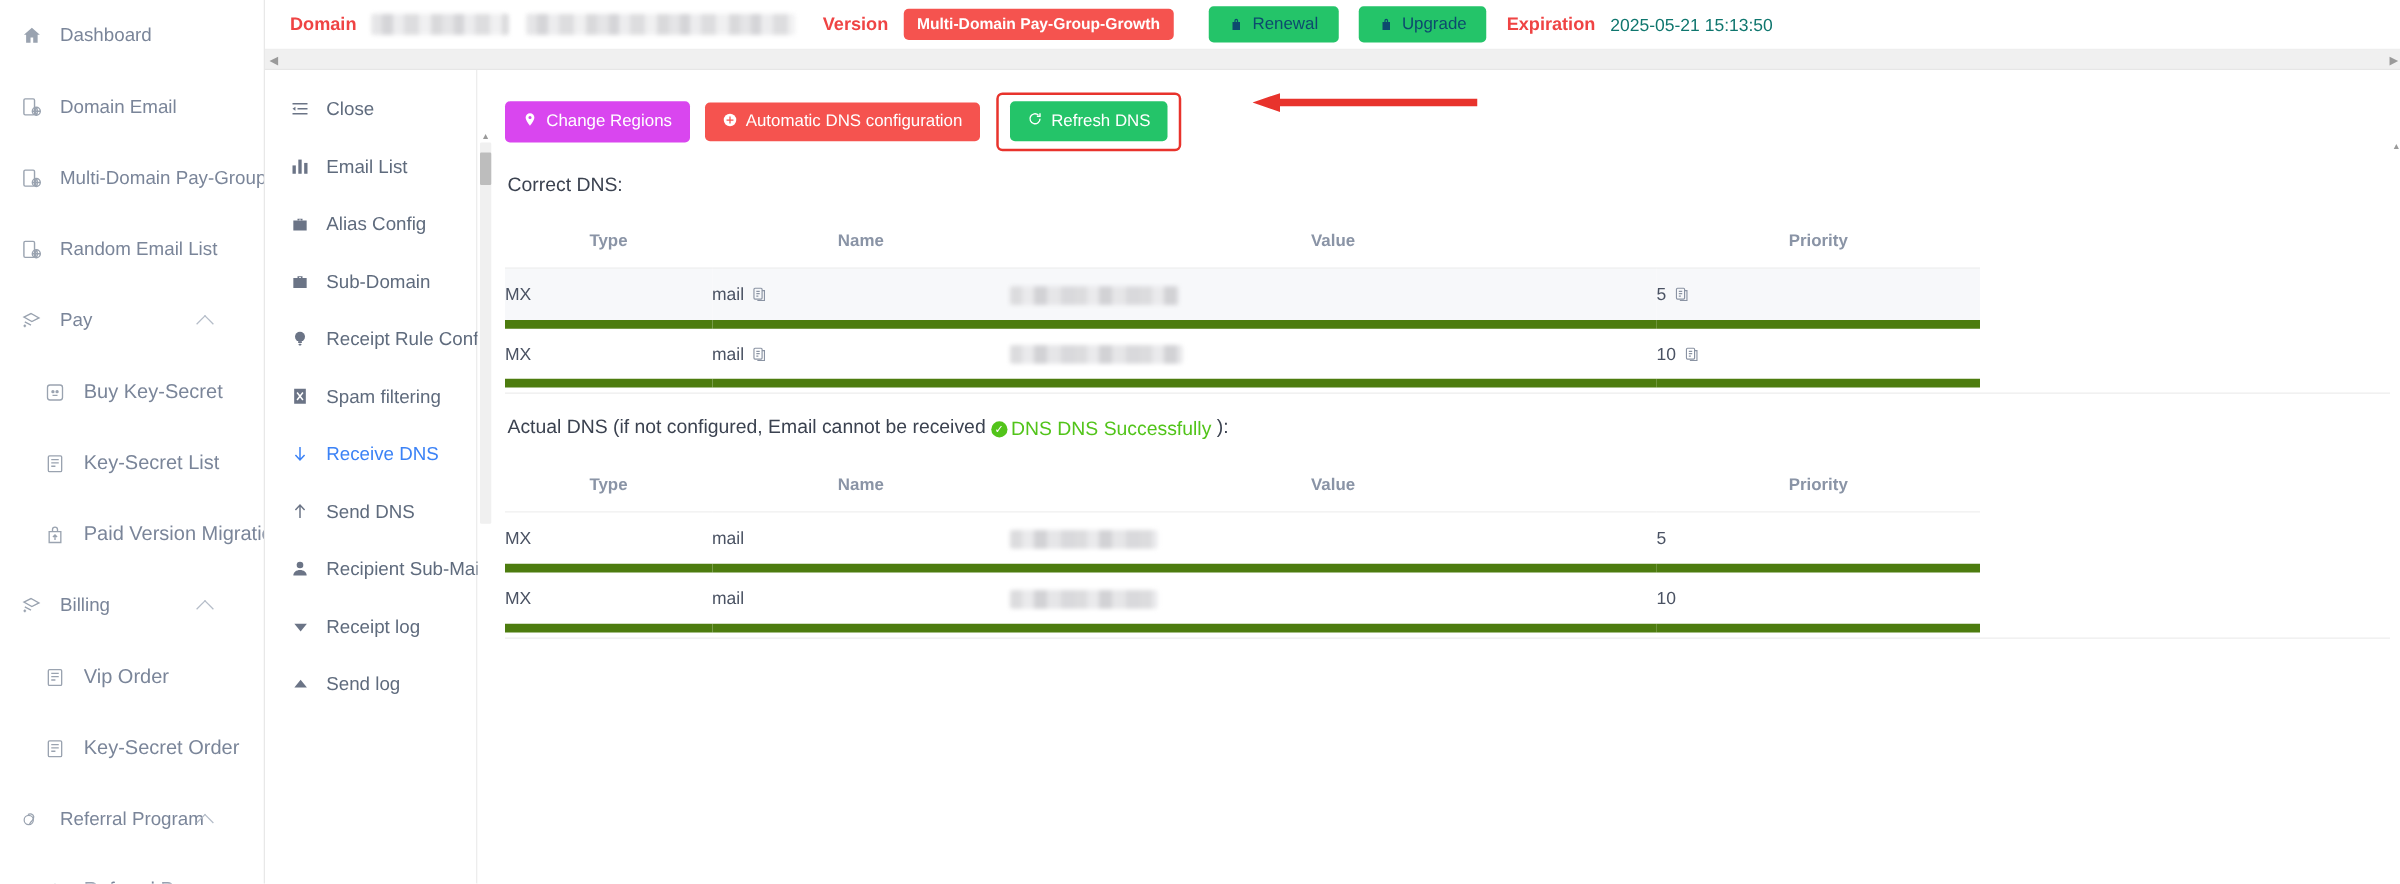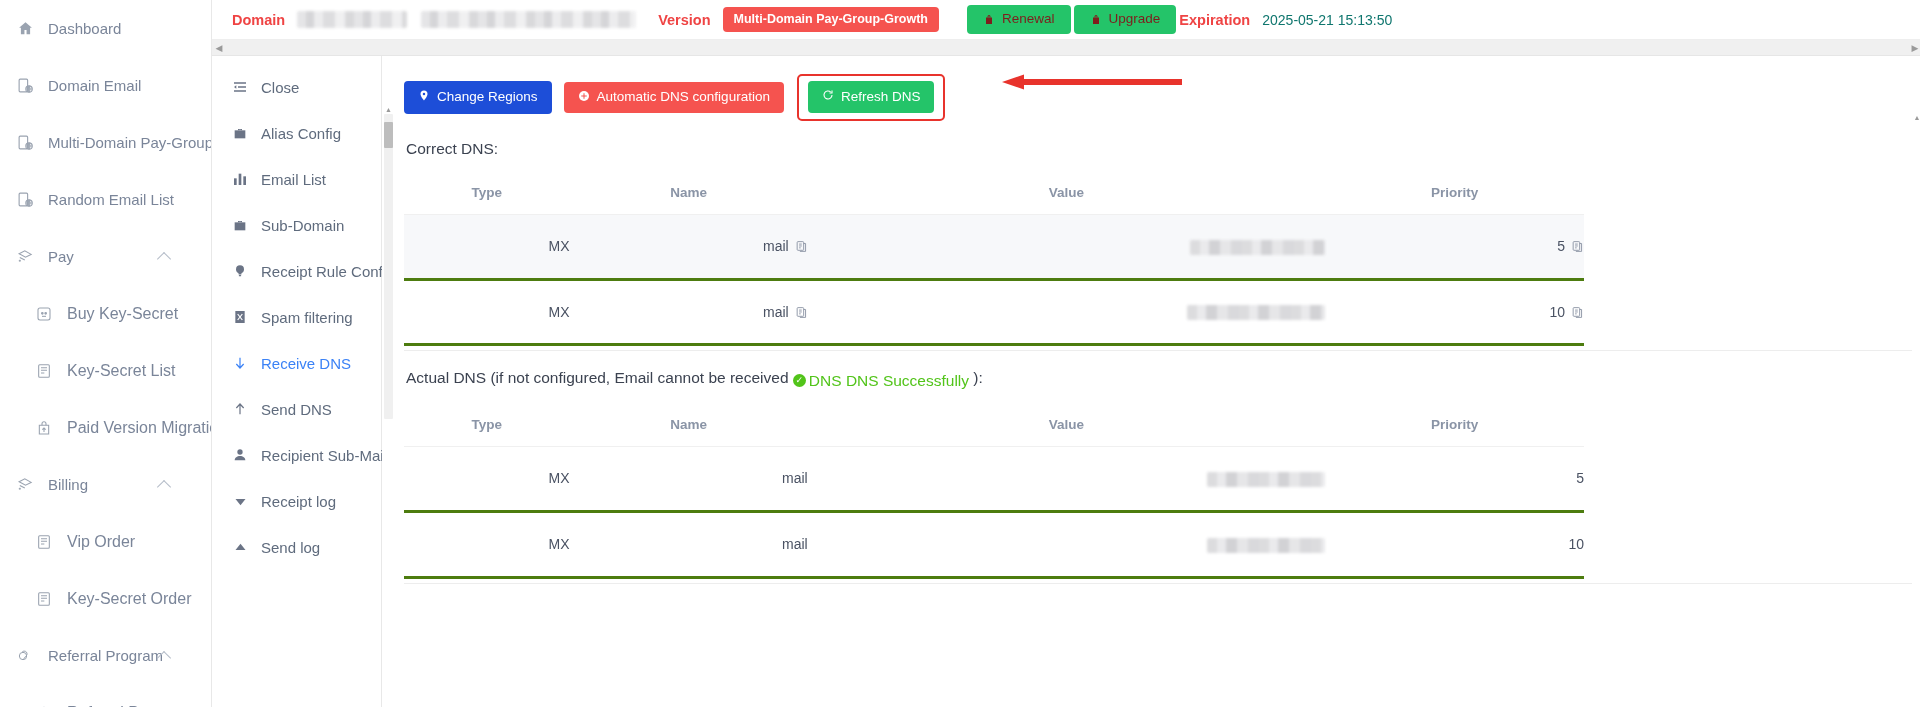--- a/index.html
+++ b/index.html
@@ -85,25 +85,25 @@
   .badge-ver {
     background: #f5534f; color: #fff;
     font-size: 12.5px; font-weight: bold;
     border-radius: 4px;
     padding: 6px 11px;
     white-space: nowrap;
     margin-right: 28px;
     line-height: 1;
   }
   .btn-green {
-    background: #24c469; color: #7f1d1d;
+    background: #24c469; color: #0c4a6e;
     font-size: 13.5px;
     border: none; border-radius: 4px;
     padding: 7px 16px;
-    margin-right: 3px;
+    margin-right: 16px;
     display: inline-flex; align-items: center; gap: 7px;
     cursor: pointer; line-height: 1.1;
     white-space: nowrap;
   }
   .btn-green svg { display:block; }
   .exp-val { font-size: 14px; color: #0f766e; white-space: nowrap; }
 
   
   .hstrip {
     height: 16px; min-height: 16px;
@@ -176,21 +176,21 @@
   .toolbar { display: flex; align-items: center; gap: 0; margin-bottom: 19px; }
   .tb-btn {
     border: none; border-radius: 4px;
     font-size: 13.5px;
     color: #fff;
     padding: 8px 14px;
     display: inline-flex; align-items: center; gap: 7px;
     cursor: pointer; line-height: 1.1;
     white-space: nowrap;
   }
-  .tb-btn.blue { background: #1d4ed8; margin-right: 12px; }
+  .tb-btn.blue { background: #d946ef; margin-right: 12px; }
   .tb-btn.red  { background: #f5534f; margin-right: 13px; }
   .tb-btn.green{ background: #24c469; }
   .highlight-box {
     border: 2.5px solid #e8332c;
     border-radius: 5px;
     padding: 5px 9px 6px 9px;
     display: inline-flex;
     position: relative;
   }
 
@@ -208,22 +208,22 @@
 
   table.dns { width: 1180px; border-collapse: collapse; margin-bottom: 4px; table-layout: fixed; }
   table.dns th {
     font-size: 13.5px; color: #8a94a6; font-weight: bold;
     padding: 10px 0 14px 0; text-align: center;
     border-bottom: 1px solid #f0f0f0;
     background: #fff;
   }
   table.dns td {
     font-size: 14px; color: #4a5263;
-    padding: 23px 0; text-align: right;
-    border-bottom: 3px solid #4d7c0f;
+    padding: 12px 0; text-align: left;
+    border-bottom: 7px solid #4d7c0f;
   }
   table.dns tr.shade td { background: #f7f8fa; }
   .col-type  { width: 160px; }
   .col-name  { width: 230px; }
   .col-value { width: 500px; }
   .col-prio  { width: 250px; }
 
   .cellflex { display: inline-flex; align-items: center; gap: 6px; justify-content: center; }
   .copy-ico { color: #8a93a3; cursor: pointer; display:inline-flex; }
 
@@ -454,35 +454,35 @@
             <svg width="16" height="16" viewBox="0 0 24 24" fill="none" stroke="currentColor" stroke-width="1.9">
                 <path d="M3 6h18M9 12h12M3 18h18"></path>
                 <path d="M3 12l3.5-2.5v5z" fill="currentColor" stroke="none"></path>
               </svg>
           </span>
           <span>Close</span>
         </div>
         <div class="im-item">
           <span class="im-ico">
             <svg width="16" height="16" viewBox="0 0 24 24" fill="currentColor">
-                <path d="M4 8h16v12H4z"></path>
-                <path d="M9 8V6h6v2h-2V7h-2v1z"></path>
-              </svg>
-          </span>
-          <span>Alias Config</span>
-        </div>
-        <div class="im-item">
-          <span class="im-ico">
-            <svg width="16" height="16" viewBox="0 0 24 24" fill="currentColor">
                 <rect x="3" y="11" width="4" height="10"></rect>
                 <rect x="10" y="4" width="4" height="17"></rect>
                 <rect x="17" y="8" width="4" height="13"></rect>
               </svg>
           </span>
           <span>Email List</span>
+        </div>
+        <div class="im-item">
+          <span class="im-ico">
+            <svg width="16" height="16" viewBox="0 0 24 24" fill="currentColor">
+                <path d="M4 8h16v12H4z"></path>
+                <path d="M9 8V6h6v2h-2V7h-2v1z"></path>
+              </svg>
+          </span>
+          <span>Alias Config</span>
         </div>
         <div class="im-item">
           <span class="im-ico">
             <svg width="16" height="16" viewBox="0 0 24 24" fill="currentColor">
                 <path d="M4 8h16v12H4z"></path>
                 <path d="M9 8V6h6v2h-2V7h-2v1z"></path>
               </svg>
           </span>
           <span>Sub-Domain</span>
         </div>

